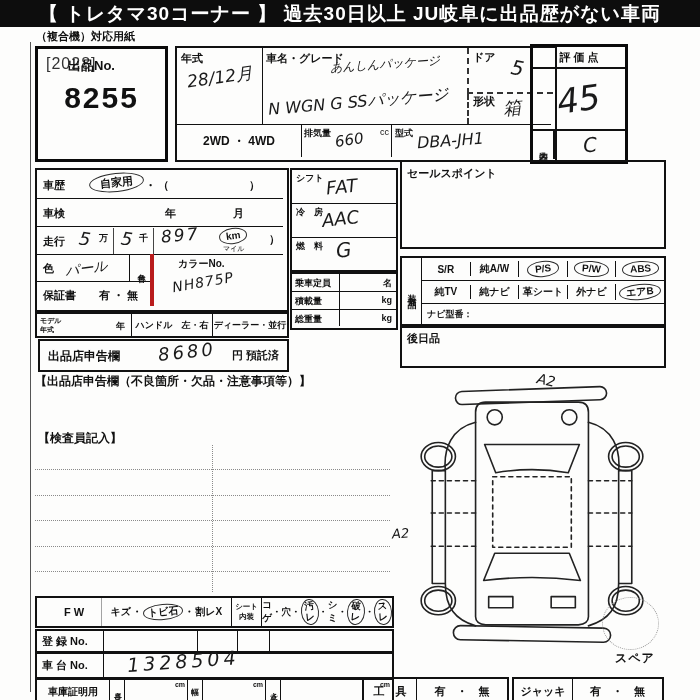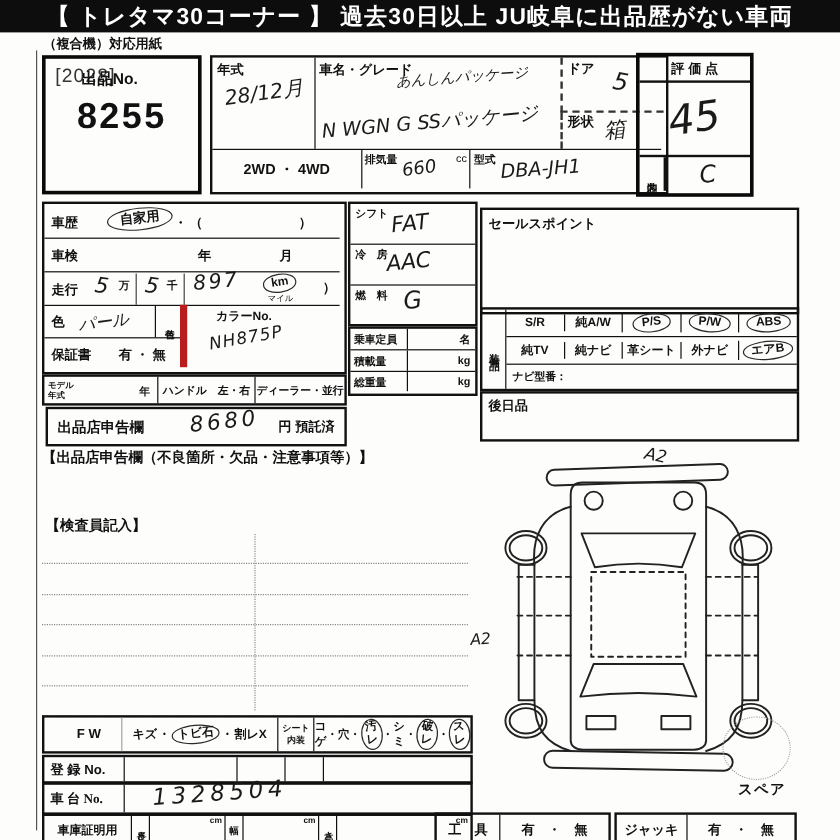--- a/index.html
+++ b/index.html
@@ -118,21 +118,21 @@
     <span class="abs hw" style="left:124px;top:55px;font-size:17px;letter-spacing:2px;transform:rotate(-5deg);">897</span>
     <span class="abs circ" style="left:182px;top:58px;font-size:10px;font-weight:bold;padding:1px 6px;transform:rotate(-8deg);">km</span>
     <span class="abs" style="left:186px;top:74px;font-size:7px;">マイル</span>
     <span class="abs lbl" style="left:232px;top:62px;">）</span>
 
     <span class="abs lbl" style="left:6px;top:91px;">色</span>
     <span class="abs hw" style="left:28px;top:90px;font-size:14px;transform:rotate(-8deg);white-space:nowrap;">パール</span>
     <div class="abs" style="left:92px;top:85px;width:21px;height:26px;border-left:1px solid #111;display:flex;align-items:center;justify-content:center;">
       <span class="vert" style="font-size:8px;font-weight:bold;">色替</span>
     </div>
-    <div class="abs" style="left:113px;top:84px;width:133px;height:52px;border-left:6px solid #b91c1c;">
+    <div class="abs" style="left:113px;top:84px;width:133px;height:52px;border-left:4px solid #b91c1c;">
       <span class="lbl10" style="position:absolute;left:24px;top:3px;">カラーNo.</span>
       <span class="hw" style="position:absolute;left:18px;top:20px;font-size:14px;transform:rotate(-10deg);letter-spacing:1px;">NH875P</span>
     </div>
 
     <span class="abs lbl" style="left:6px;top:118px;">保証書</span>
     <span class="abs lbl" style="left:62px;top:118px;">有 ・ 無</span>
   </div>
 
   <div class="abs b2 flex" style="left:35px;top:312px;width:250px;height:22px;">
     <div style="width:94px;height:100%;border-right:1px solid #111;position:relative;">
@@ -183,21 +183,21 @@
       <span class="lbl9" style="position:absolute;right:4px;top:3px;">kg</span>
     </div>
     <div style="height:16px;position:relative;">
       <span class="lbl9" style="position:absolute;left:3px;top:3px;">総重量</span>
       <span style="position:absolute;left:47px;top:0;width:1px;height:16px;background:#111;"></span>
       <span class="lbl9" style="position:absolute;right:4px;top:3px;">kg</span>
     </div>
   </div>
 
 
-  <div class="abs b2" style="left:400px;top:173px;width:262px;height:85px;">
+  <div class="abs b2" style="left:400px;top:160px;width:262px;height:85px;">
     <span class="lbl" style="position:absolute;left:5px;top:4px;">セールスポイント</span>
   </div>
 
   <div class="abs b2" style="left:400px;top:256px;width:262px;height:66px;display:flex;">
     <div style="width:19px;border-right:1px solid #111;display:flex;align-items:center;justify-content:center;">
       <span class="vert lbl9" style="letter-spacing:3px;">装備品</span>
     </div>
     <div style="flex:1;display:flex;flex-direction:column;">
       <div class="flex" style="height:22px;border-bottom:1px solid #111;">
         <div class="eqcell" style="border-left:none;">
@@ -329,21 +329,21 @@
     <div style="position:absolute;left:0;top:0;width:66px;height:100%;border-right:1px solid #111;display:flex;align-items:center;">
       <span class="lbl" style="padding-left:5px;">登 録 No.</span>
     </div>
     <span class="abs" style="left:160px;top:0;width:1px;height:100%;background:#111;"></span>
     <span class="abs" style="left:200px;top:0;width:1px;height:100%;background:#111;"></span>
     <span class="abs" style="left:232px;top:0;width:1px;height:100%;background:#111;"></span>
   </div>
 
   <div class="abs b2" style="left:35px;top:652px;width:355px;height:23px;">
     <div style="position:absolute;left:0;top:0;width:66px;height:100%;border-right:1px solid #111;display:flex;align-items:center;">
-      <span class="lbl" style="padding-left:5px;font-family:Liberation Serif, serif;">車 台 No.</span>
+      <span class="lbl" style="padding-left:5px;">車 台 No.</span>
     </div>
     <span class="hw" style="position:absolute;left:90px;top:-4px;font-size:19px;letter-spacing:4px;transform:rotate(-4deg);">1328504</span>
   </div>
 
   <div class="abs b2 flex" style="left:35px;top:678px;width:355px;height:24px;">
     <div style="width:72px;height:100%;border-right:1px solid #111;display:flex;align-items:center;justify-content:center;">
       <span class="lbl10">車庫証明用</span>
     </div>
     <div style="width:14px;height:100%;border-right:1px solid #111;display:flex;align-items:center;justify-content:center;">
       <span class="vert" style="font-size:8px;font-weight:bold;">長さ</span>

